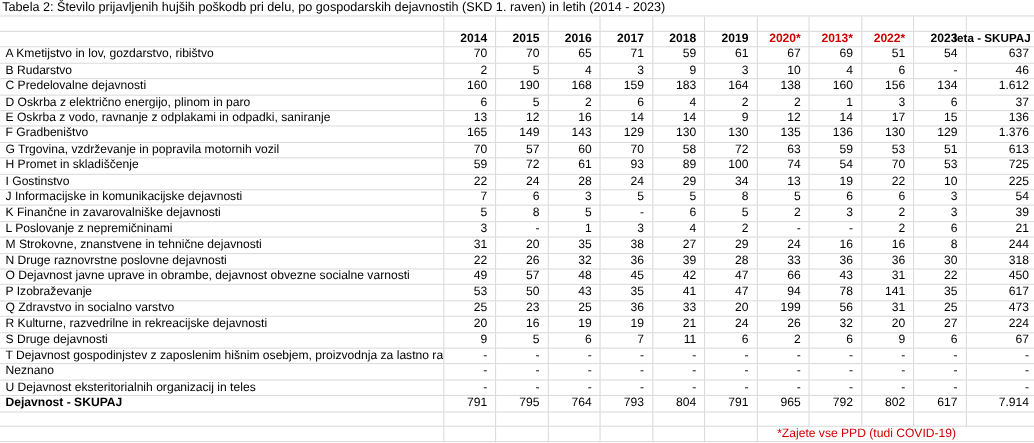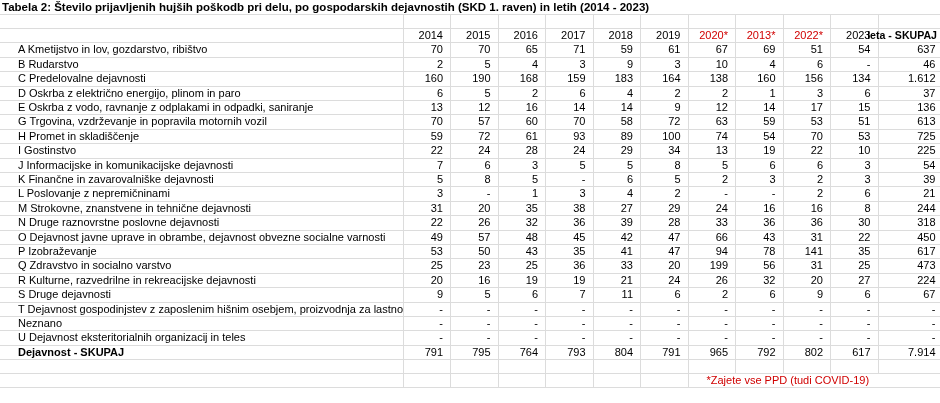--- a/index.html
+++ b/index.html
@@ -3,32 +3,32 @@
 <meta charset="utf-8">
 <style>
   :root { --grid: #dcdcdc; --red: #d00000; }
   * { box-sizing: border-box; }
   html, body { margin: 0; padding: 0; background: #fff; }
   .sheet {
     width: 940px; height: 403px; overflow: hidden; background: #fff;
     font-family: "Liberation Sans", sans-serif; color: #000;
   }
   .title {
-    height: 15px; line-height: 14px; font-weight: 700; font-size: 11.5px;
+    height: 15px; line-height: 14px; font-weight: 400; font-size: 11.5px;
     padding-left: 2px; border-bottom: 1px solid var(--grid); white-space: nowrap;
   }
   table { border-collapse: collapse; table-layout: fixed; width: 940px; }
   td {
     height: 13.4px; line-height: 13.4px; padding: 0; font-size: 11px;
     white-space: nowrap; overflow: hidden; border-bottom: 1px solid var(--grid);
   }
-  td.label { padding-left: 18px; border-right: 1px solid var(--grid); }
+  td.label { padding-left: 5px; border-right: 1px solid var(--grid); }
   td.num   { text-align: right; padding-right: 7px; border-right: 1px solid var(--grid); }
   td.total { text-align: right; padding-right: 4px; border-right: 1px solid var(--grid); font-weight: 400; }
-  td.head  { font-weight: 400; }
+  td.head  { font-weight: 700; }
   .red     { color: var(--red); }
   td.totalhead { position: relative; overflow: visible; }
   td.totalhead span {
     position: absolute; right: 3px; top: 0; font-weight: 700;
     font-size: 10.6px; line-height: 13.4px; white-space: nowrap;
   }
   td.footnote {
     color: var(--red); padding-left: 18px; overflow: visible;
     border-right: 1px solid var(--grid); font-size: 11px;
   }
@@ -149,20 +149,34 @@
           <td class="num">14</td>
           <td class="num">14</td>
           <td class="num">9</td>
           <td class="num">12</td>
           <td class="num">14</td>
           <td class="num">17</td>
           <td class="num">15</td>
           <td class="total">136</td>
         </tr>
         <tr>
+          <td class="label">F Gradbeništvo</td>
+          <td class="num">165</td>
+          <td class="num">149</td>
+          <td class="num">143</td>
+          <td class="num">129</td>
+          <td class="num">130</td>
+          <td class="num">130</td>
+          <td class="num">135</td>
+          <td class="num">136</td>
+          <td class="num">130</td>
+          <td class="num">129</td>
+          <td class="total">1.376</td>
+        </tr>
+        <tr>
           <td class="label">G Trgovina, vzdrževanje in popravila motornih vozil</td>
           <td class="num">70</td>
           <td class="num">57</td>
           <td class="num">60</td>
           <td class="num">70</td>
           <td class="num">58</td>
           <td class="num">72</td>
           <td class="num">63</td>
           <td class="num">59</td>
           <td class="num">53</td>

